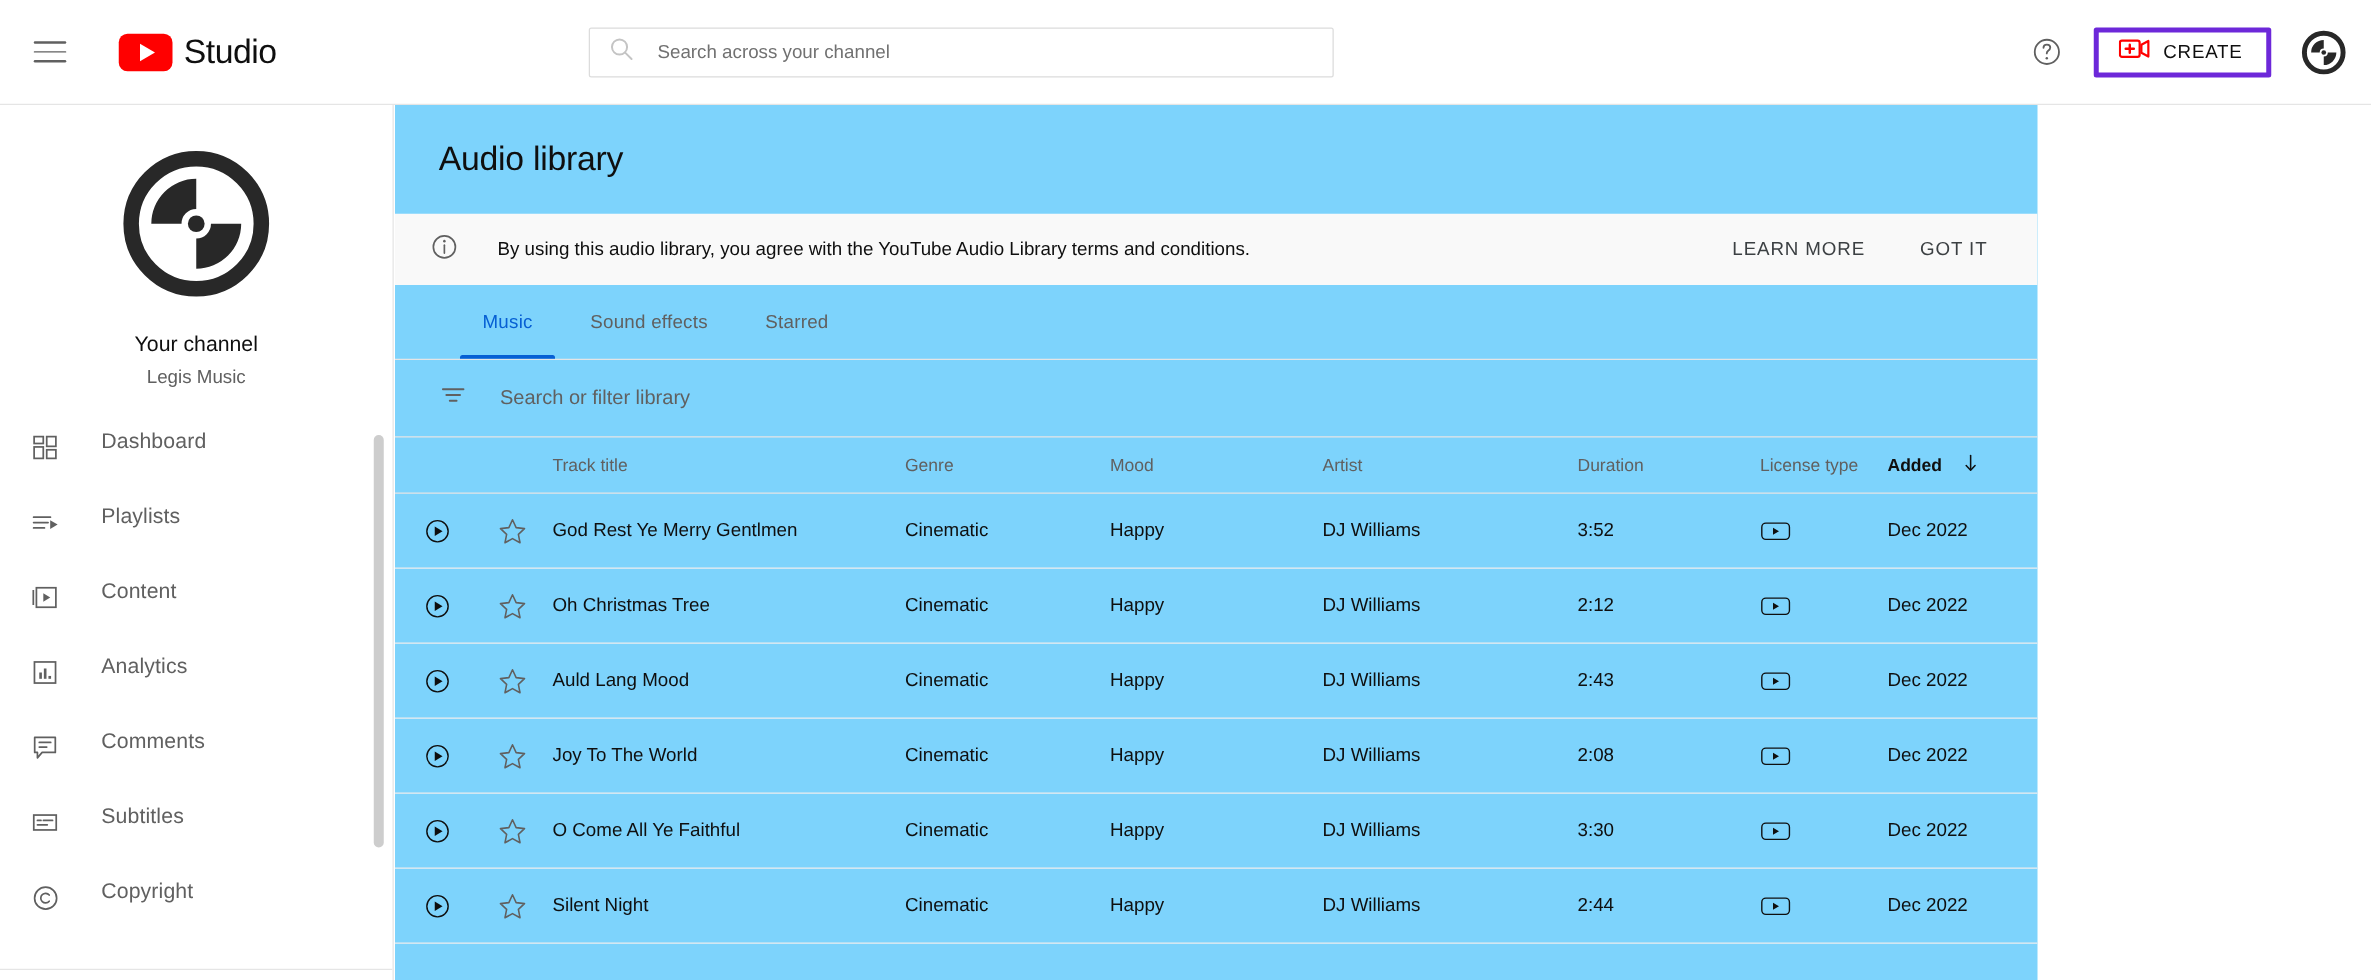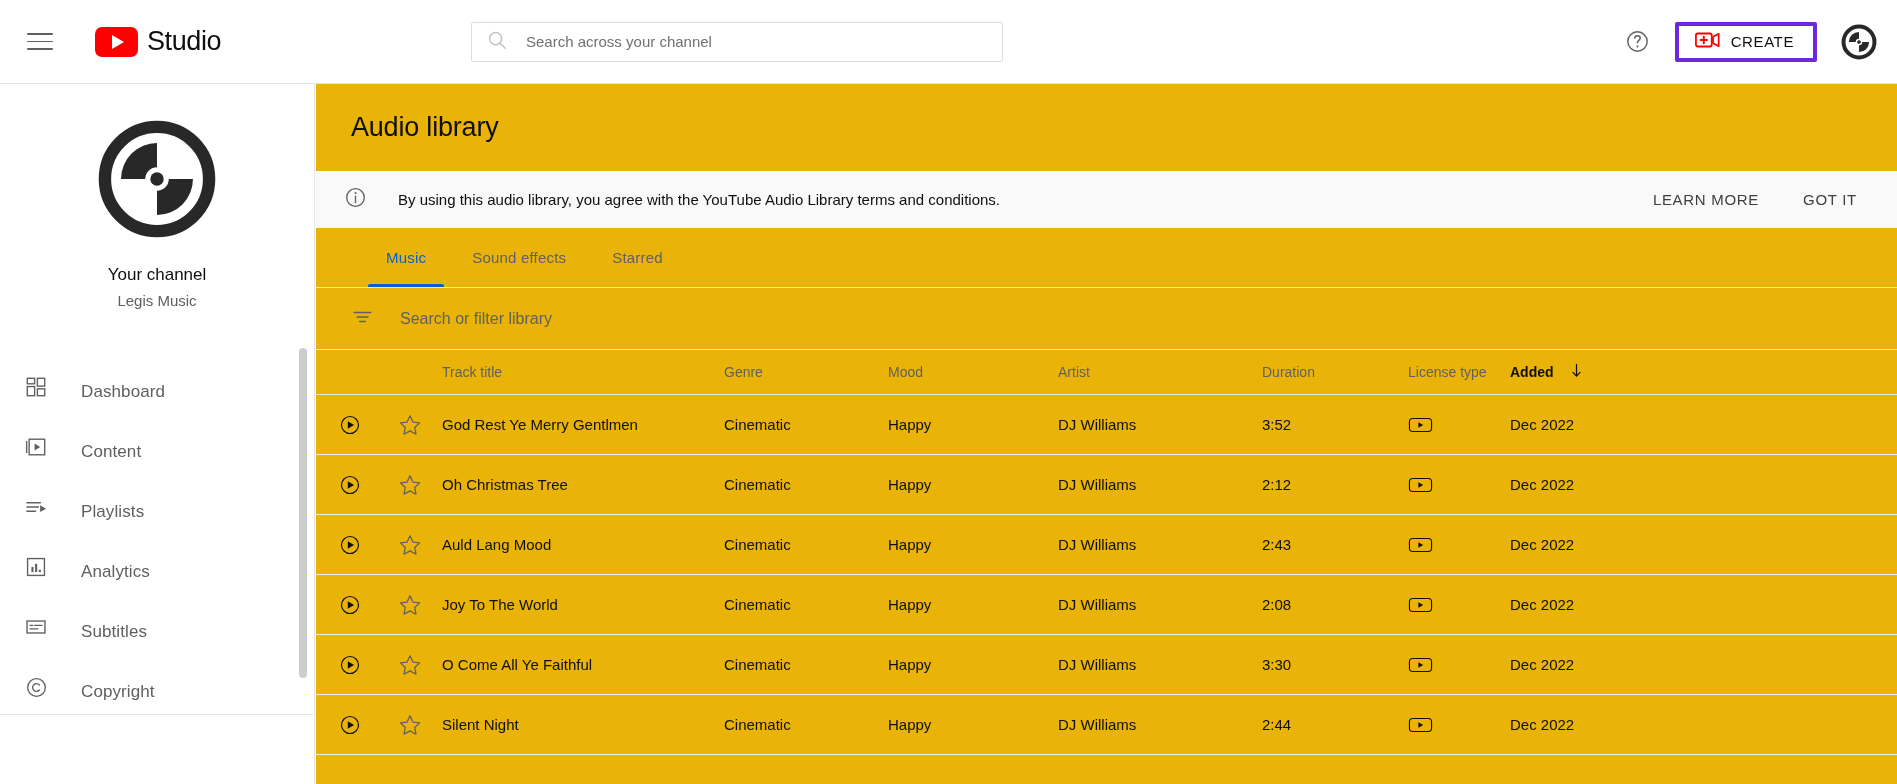--- a/index.html
+++ b/index.html
@@ -65,21 +65,21 @@
   #brand-text {
     font-size: 27px;
     font-weight: 400;
     letter-spacing: -0.4px;
     color: #0f0f0f;
   }
 
   #search-wrap {
     position: absolute;
     left: 471px;
-    width: 532px; height: 40px;
+    width: 596px; height: 40px;
     display: flex;
     align-items: center;
     border: 1px solid #dcdcdc;
     border-radius: 2px;
     background: #fff;
     padding-left: 14px;
   }
   #search-icon { flex: 0 0 auto; margin-right: 18px; }
   #search-input {
     flex: 1 1 auto;
@@ -155,21 +155,21 @@
   }
   #channel-sub {
     margin-top: 7px;
     font-size: 15px;
     color: #606060;
   }
 
   #nav-list { margin-top: 33px; }
   .nav-item {
     display: flex;
-    align-items: flex-end;
+    align-items: flex-start;
     height: 60px;
     padding-left: 21px;
     cursor: pointer;
   }
   .nav-icon {
     width: 30px; height: 30px;
     display: flex; align-items: center; justify-content: center;
     flex: 0 0 auto;
   }
   .nav-label {
@@ -200,23 +200,23 @@
     height: 330px;
     background: #cdcdcd;
     border-radius: 5px;
     cursor: pointer;
   }
 
   
   #main {
     position: absolute;
     top: 84px; left: 316px;
-    width: 1581px;
+    width: 1314px;
     height: 700px;
-    background: #eab308;
+    background: #7dd3fc;
     overflow: hidden;
   }
 
   #page-title {
     font-size: 27px;
     font-weight: 400;
     color: #0f0f0f;
     padding: 28px 0 0 35px;
     letter-spacing: -0.2px;
   }
@@ -428,53 +428,63 @@
           <rect x="13.5" y="2.5" width="8" height="8.5"></rect>
           <rect x="2.5" y="11.5" width="8" height="10"></rect>
           <rect x="13.5" y="14" width="8" height="7.5"></rect>
         </svg>
       </span>
       <span class="nav-label">Dashboard</span>
     </div>
 
     <div class="nav-item">
       <span class="nav-icon">
-        <svg width="22" height="22" viewBox="0 0 24 24" fill="none" stroke="#606060" stroke-width="1.5">
-          <rect x="4.5" y="3.5" width="17" height="17"></rect>
-          <line x1="1.8" y1="5.5" x2="1.8" y2="18.5"></line>
-          <path d="M10.5 8.3 L16.6 12 L10.5 15.7 Z" fill="#606060" stroke="none"></path>
-        </svg>
-      </span>
-      <span class="nav-label">Content</span>
-    </div>
-
-    <div class="nav-item">
-      <span class="nav-icon">
         <svg width="23" height="23" viewBox="0 0 24 24" fill="none" stroke="#606060" stroke-width="1.5">
           <line x1="2" y1="7" x2="16" y2="7" stroke-linecap="round"></line>
           <line x1="2" y1="11.5" x2="14" y2="11.5" stroke-linecap="round"></line>
           <line x1="2" y1="16" x2="11" y2="16" stroke-linecap="round"></line>
           <path d="M15.8 9.6 L22 13.2 L15.8 16.8 Z" fill="#606060" stroke="none"></path>
         </svg>
       </span>
       <span class="nav-label">Playlists</span>
+    </div>
+
+    <div class="nav-item">
+      <span class="nav-icon">
+        <svg width="22" height="22" viewBox="0 0 24 24" fill="none" stroke="#606060" stroke-width="1.5">
+          <rect x="4.5" y="3.5" width="17" height="17"></rect>
+          <line x1="1.8" y1="5.5" x2="1.8" y2="18.5"></line>
+          <path d="M10.5 8.3 L16.6 12 L10.5 15.7 Z" fill="#606060" stroke="none"></path>
+        </svg>
+      </span>
+      <span class="nav-label">Content</span>
     </div>
 
     <div class="nav-item">
       <span class="nav-icon">
         <svg width="22" height="22" viewBox="0 0 24 24" fill="none" stroke="#606060" stroke-width="1.5">
           <rect x="2.8" y="2.8" width="18.4" height="18.4"></rect>
           <rect x="7" y="12" width="2.3" height="5.5" fill="#606060" stroke="none"></rect>
           <rect x="11" y="8.5" width="2.3" height="9" fill="#606060" stroke="none"></rect>
           <rect x="15" y="15" width="2.3" height="2.5" fill="#606060" stroke="none"></rect>
         </svg>
       </span>
       <span class="nav-label">Analytics</span>
     </div>
 
+    <div class="nav-item">
+      <span class="nav-icon">
+        <svg width="22" height="22" viewBox="0 0 24 24" fill="none" stroke="#606060" stroke-width="1.5">
+          <path d="M3 3.2 H21 V16.3 H9.5 L5.4 21 V16.3 H3 Z" stroke-linejoin="round"></path>
+          <line x1="7" y1="7.6" x2="17" y2="7.6" stroke-linecap="round"></line>
+          <line x1="7" y1="11.6" x2="13.5" y2="11.6" stroke-linecap="round"></line>
+        </svg>
+      </span>
+      <span class="nav-label">Comments</span>
+    </div>
 
     <div class="nav-item">
       <span class="nav-icon">
         <svg width="22" height="22" viewBox="0 0 24 24" fill="none" stroke="#606060" stroke-width="1.5">
           <rect x="2.2" y="5.5" width="19.6" height="13"></rect>
           <line x1="5.4" y1="10.2" x2="8.5" y2="10.2" stroke-linecap="round"></line>
           <line x1="10.6" y1="10.2" x2="18.6" y2="10.2" stroke-linecap="round"></line>
           <line x1="5.4" y1="14" x2="14" y2="14" stroke-linecap="round"></line>
         </svg>
       </span>

